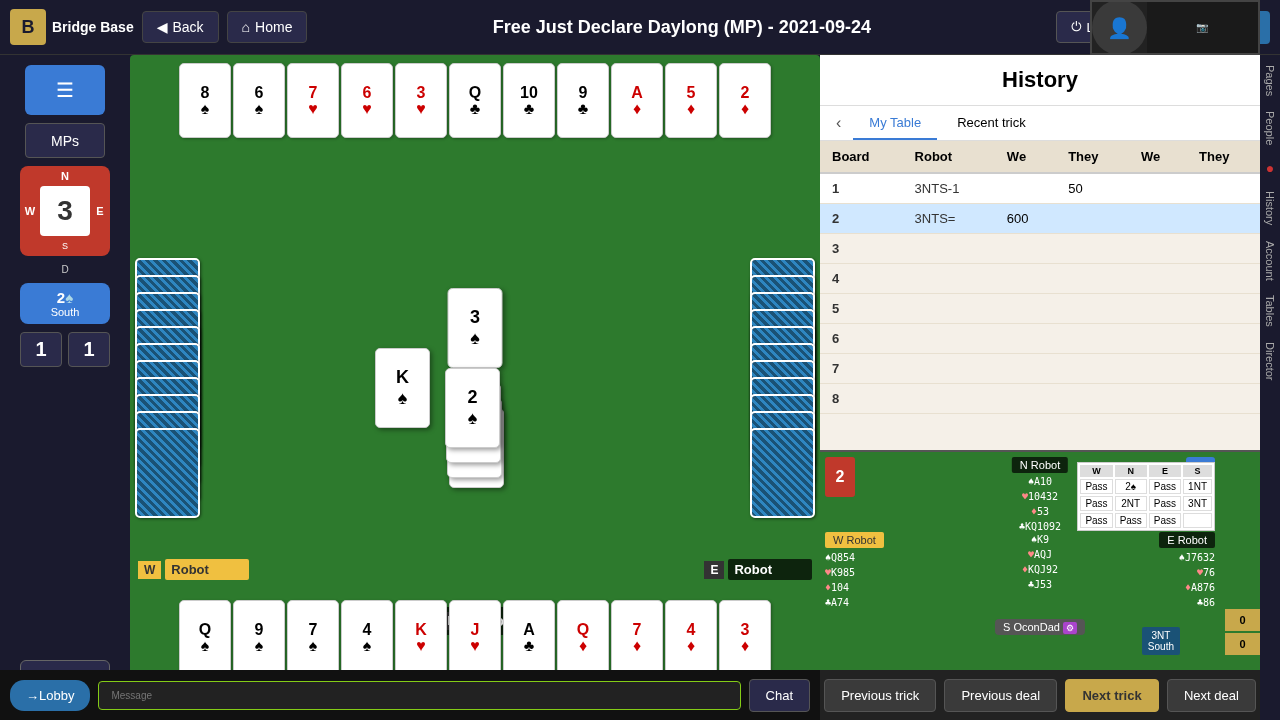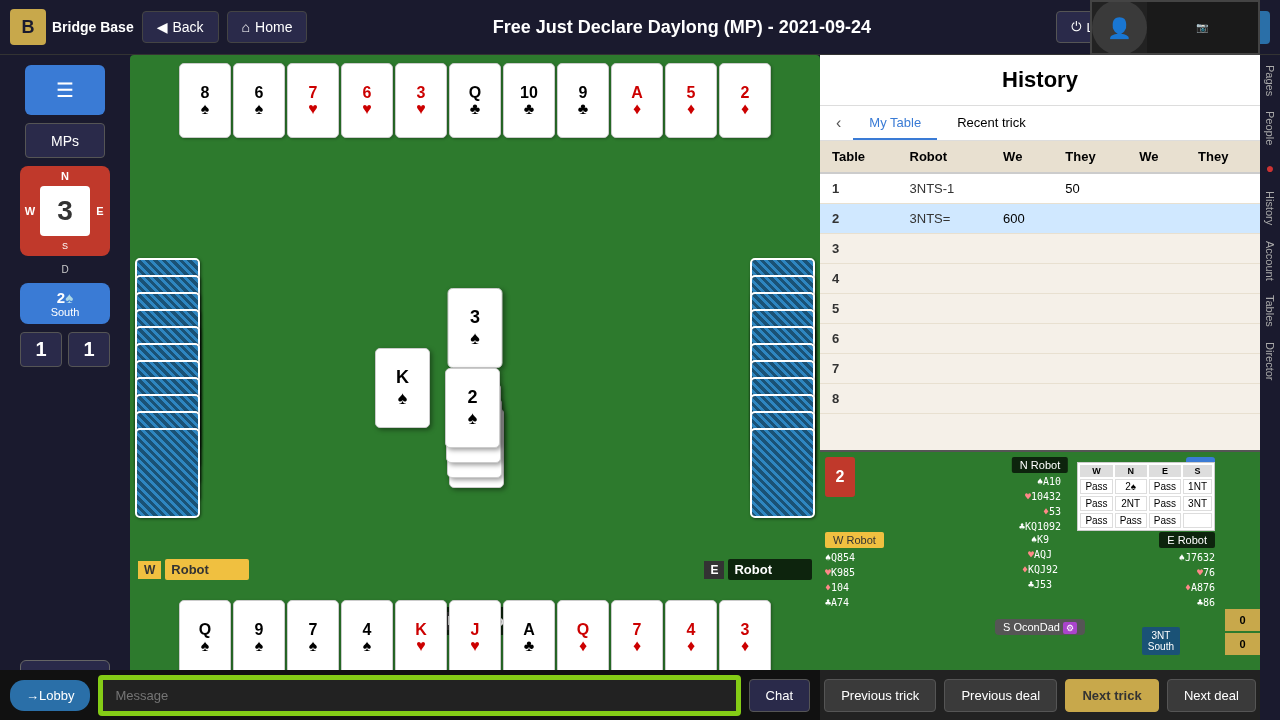--- a/index.html
+++ b/index.html
@@ -77,21 +77,21 @@
     #south-label .compass { background: #333; padding: 2px 6px; margin-right: 6px; border-radius: 2px; font-size: 12px; }
     .crown-icon { color: #f0c040; margin-right: 4px; }
     .plus8-badge { background: #6a0dad; color: white; padding: 2px 6px; border-radius: 3px; font-size: 12px; margin-left: 6px; }
 
     
     #bottom-bar {
       position: absolute; bottom: 0; left: 0; width: 820px; height: 50px;
       background: #111; display: flex; align-items: center; gap: 8px; padding: 0 10px;
     }
     .lobby-btn { background: #2a6fa8; color: white; border: none; padding: 8px 16px; border-radius: 14px; font-size: 13px; cursor: pointer; }
-    #message-input { flex: 1; background: #222; border: 5px solid #84cc16; color: white; padding: 8px 12px; border-radius: 4px; font-size: 13px; }
+    #message-input { flex: 1; background: #222; border: 1px solid #84cc16; color: white; padding: 8px 12px; border-radius: 4px; font-size: 10px; }
     .chat-btn { background: #2a2a4a; border: 1px solid #555; color: white; padding: 8px 16px; border-radius: 4px; cursor: pointer; font-size: 13px; }
 
     
     #right-panel {
       position: absolute; top: 55px; left: 820px; width: 440px; height: 665px;
       background: #f5f0e8; display: flex; flex-direction: column;
     }
 
     
     #history-header { background: white; padding: 12px; text-align: center; font-size: 22px; font-weight: bold; border-bottom: 1px solid #ddd; }
@@ -385,21 +385,21 @@
   <div id="history-header">History</div>
   <div id="tab-row">
     <button class="back-arrow">‹</button>
     <button class="tab-btn active">My Table</button>
     <button class="tab-btn">Recent trick</button>
   </div>
   <div id="score-wrapper">
     <table id="score-table">
       <thead>
         <tr>
-          <th>Table</th>
+          <th>Board</th>
           <th>Robot</th>
           <th>We</th>
           <th>They</th>
           <th>We</th>
           <th>They</th>
         </tr>
       </thead>
       <tbody id="score-tbody">
       <tr>
       <td class="board-num">1</td>
@@ -479,21 +479,21 @@
 <div id="hand-detail">
 
   <div class="mini-board-num">2</div>
 
   <div style="position:absolute;top:5px;right:45px;background:#3a7bd5;color:white;padding:3px 8px;border-radius:3px;cursor:pointer;font-size:14px;">☰</div>
 
   <div style="position:absolute;top:5px;left:50%;transform:translateX(-50%);background:rgba(0,0,0,0.7);color:white;font-size:11px;padding:2px 8px;border-radius:2px;">
     <span>N</span> <span>Robot</span>
   </div>
 
-  <div style="position:absolute;top:22px;left:50%;transform:translateX(-50%);color:white;font-size:10px;line-height:1.5;text-align:right;font-family:monospace;">
+  <div style="position:absolute;top:22px;left:50%;transform:translateX(-50%);color:white;font-size:10px;line-height:1.5;text-align:center;font-family:monospace;">
     <div><span style="color:white">♠</span>A10</div>
     <div><span style="color:#ff8888">♥</span>10432</div>
     <div><span style="color:#ff8888">♦</span>53</div>
     <div><span style="color:white">♣</span>KQ1092</div>
   </div>
 
   <div style="position:absolute;top:80px;left:5px;background:#f0c040;color:#333;font-size:11px;padding:2px 8px;border-radius:2px;">
     W <span>Robot</span>
   </div>
 

